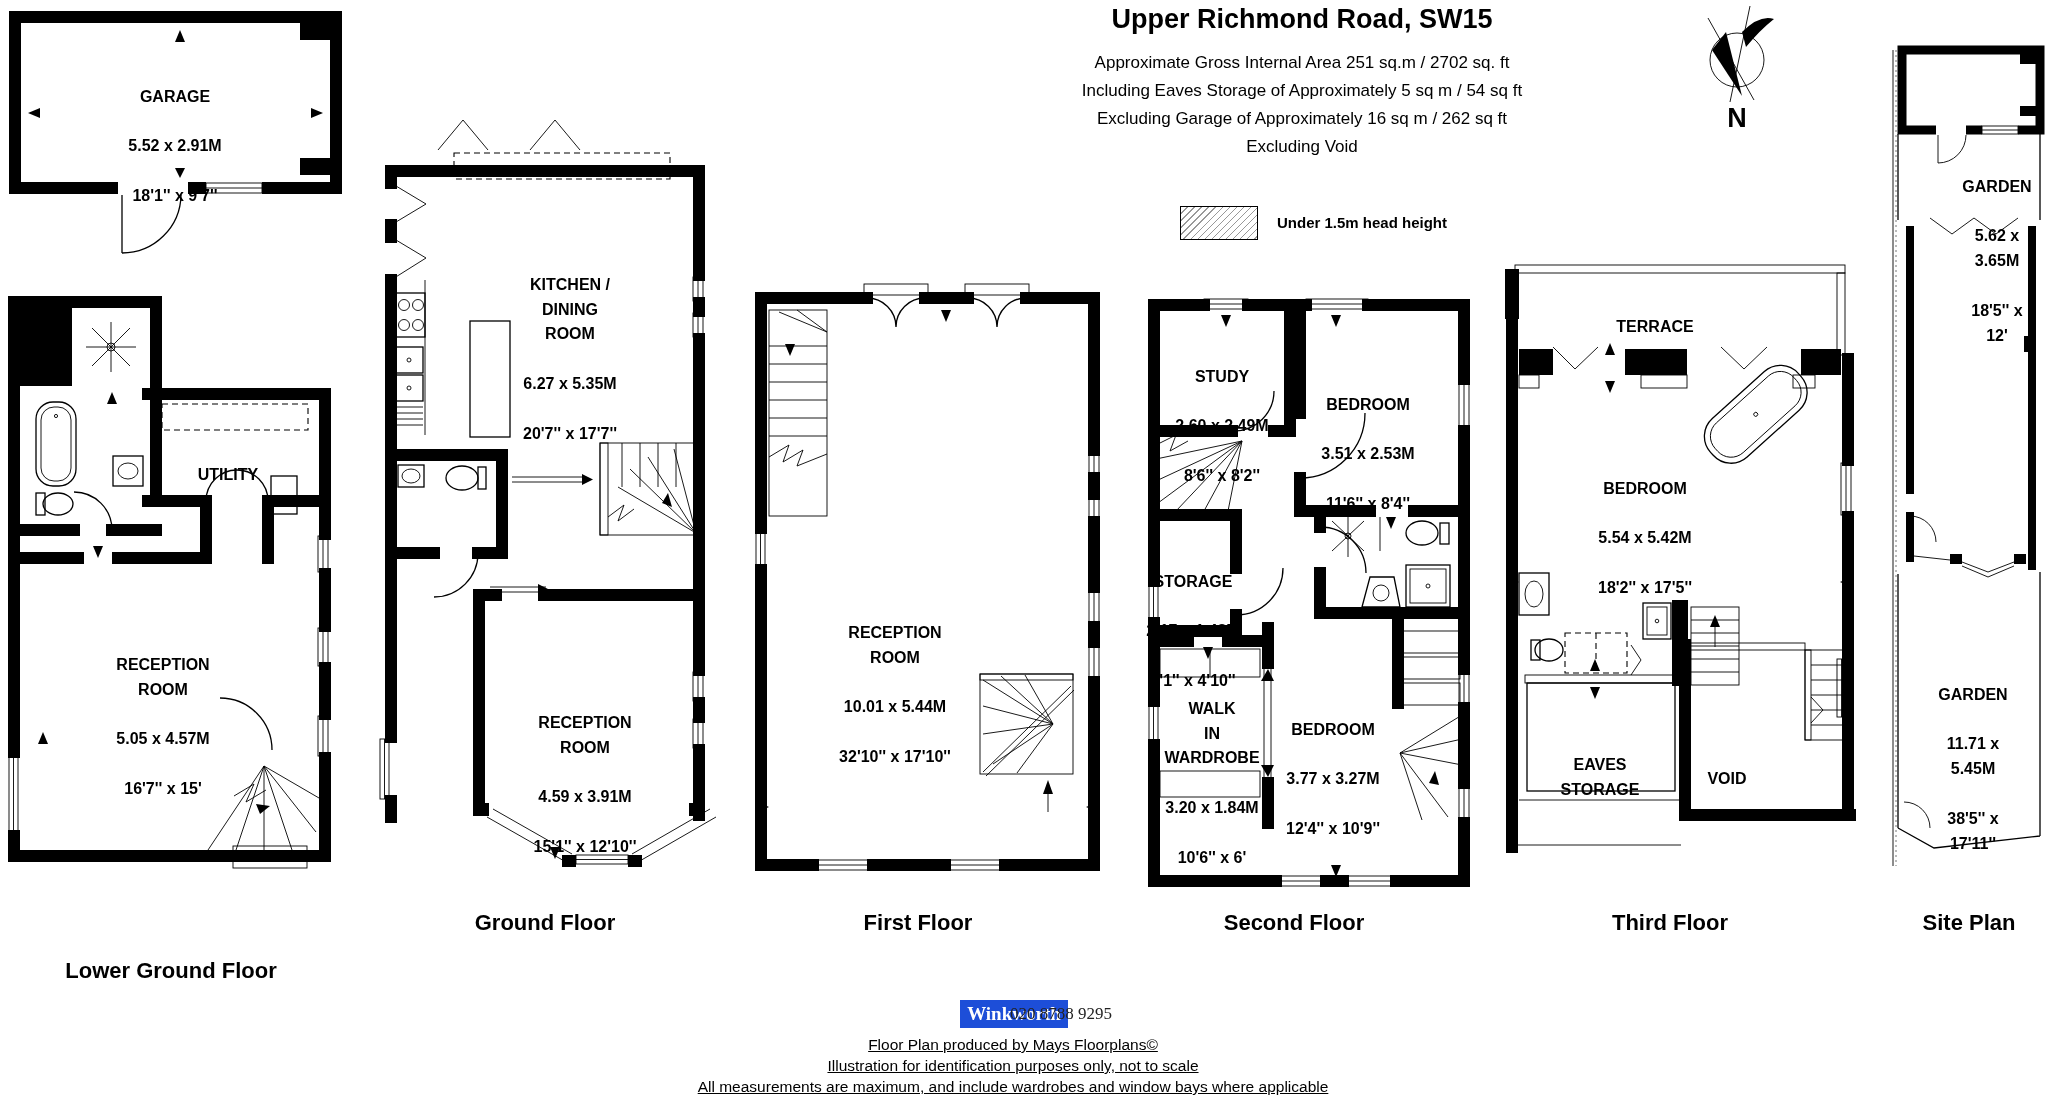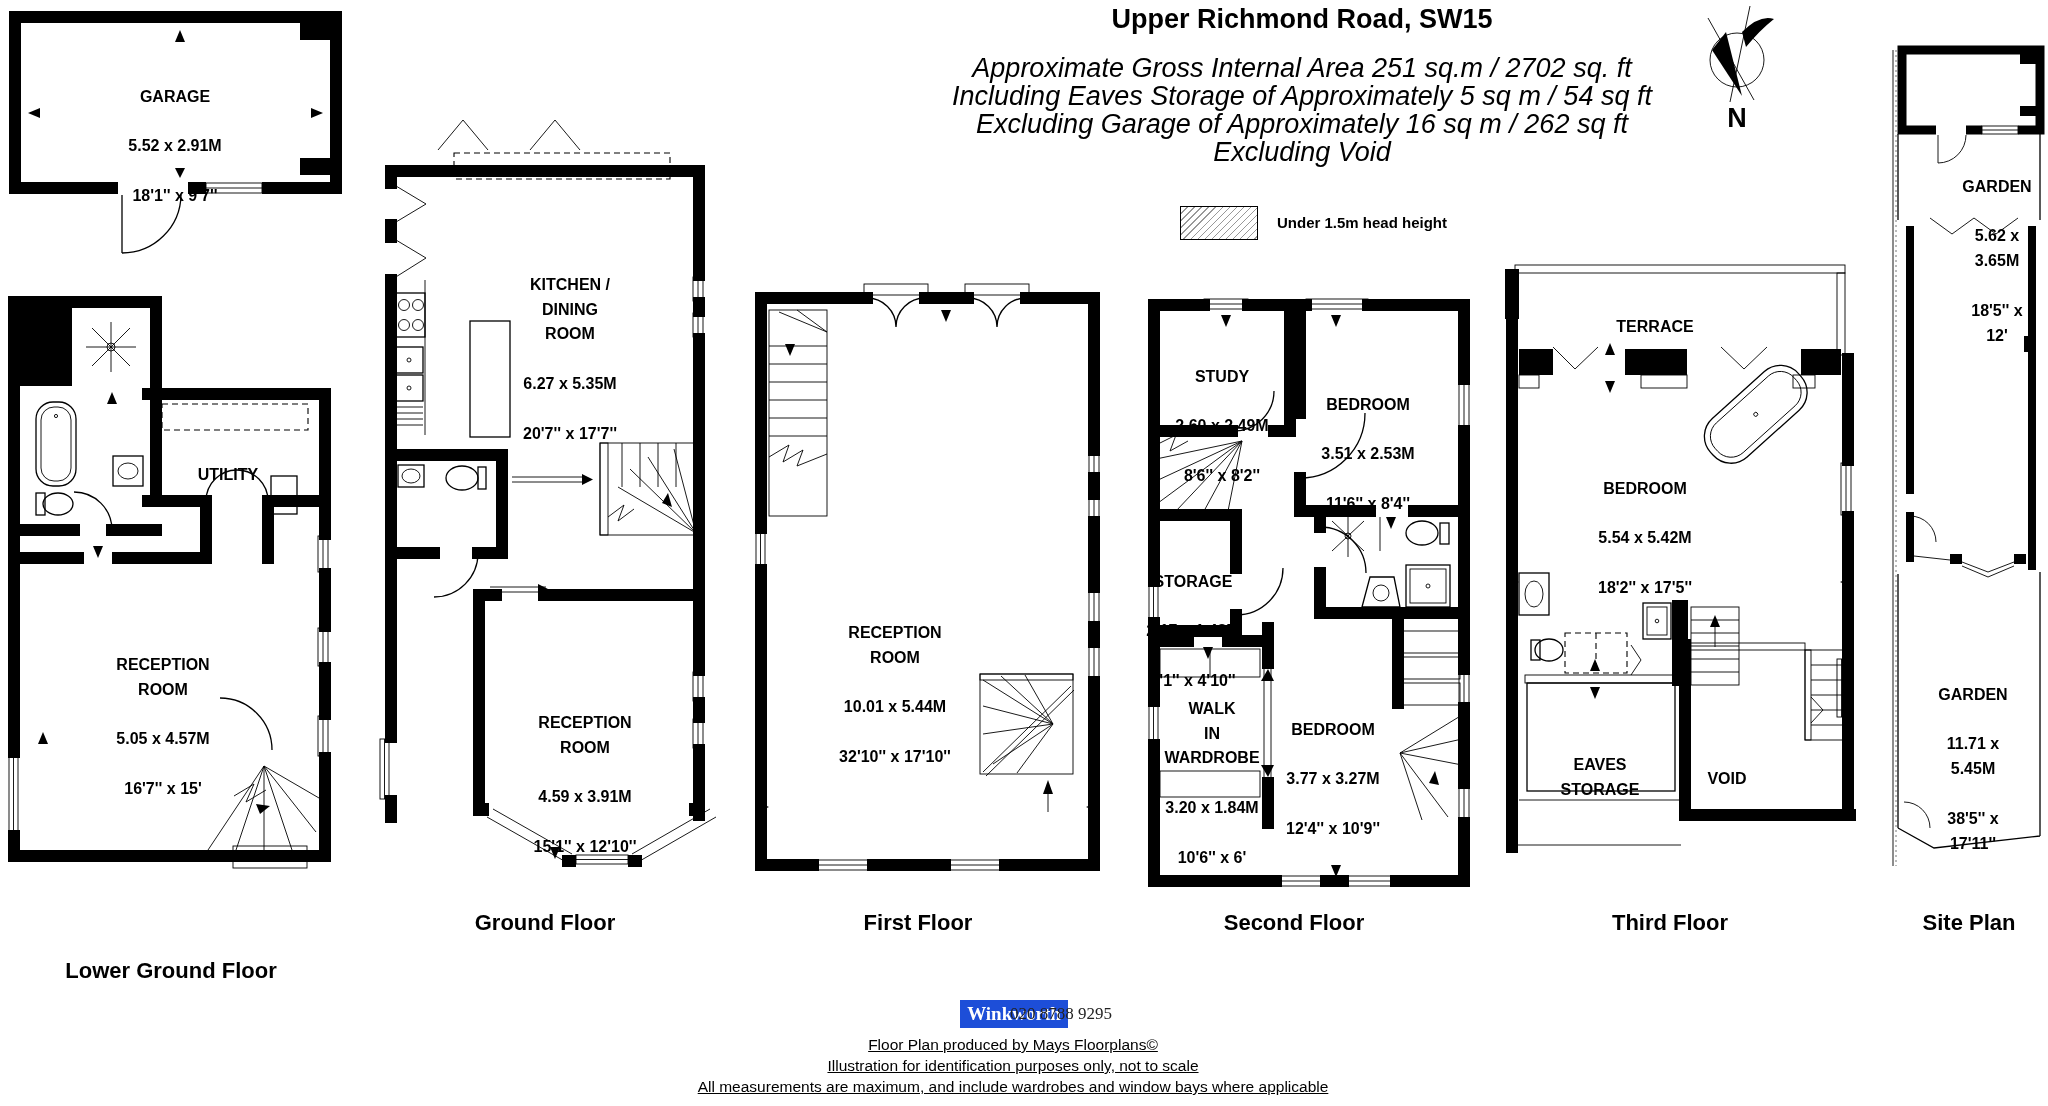--- a/index.html
+++ b/index.html
@@ -10,21 +10,21 @@
   .w12{stroke:#000;stroke-width:12;fill:none;stroke-linecap:square;}
   .w9 {stroke:#000;stroke-width:9;fill:none;stroke-linecap:square;}
   .w8 {stroke:#000;stroke-width:8;fill:none;stroke-linecap:square;}
   .t  {stroke:#000;stroke-width:1.3;fill:none;}
   .t2 {stroke:#000;stroke-width:0.9;fill:none;}
   .dsh{stroke:#000;stroke-width:1.1;fill:none;stroke-dasharray:6 4;}
   .blk{fill:#000;stroke:none;}
   .ar {fill:#000;stroke:none;}
   
   .title{position:absolute;transform:translateX(-50%);font-size:27px;font-weight:700;white-space:nowrap;}
-  .sub{position:absolute;transform:translateX(-50%);font-size:27px;white-space:nowrap;font-style:italic;}
+  .sub{position:absolute;transform:translateX(-50%);font-size:17px;white-space:nowrap;}
   .lbl{position:absolute;transform:translateX(-50%);text-align:center;font-weight:700;
        font-size:16px;line-height:1.55;white-space:pre-line;}
   .floor{position:absolute;transform:translateX(-50%);font-size:22px;font-weight:700;white-space:nowrap;}
   .legend-swatch{position:absolute;border:1px solid #000;
        background:repeating-linear-gradient(135deg,#fff,#fff 4px,#999 4px,#999 5px);}
   .legend-lbl{position:absolute;font-size:15px;font-weight:700;white-space:nowrap;}
   .north{position:absolute;transform:translateX(-50%);font-size:27px;font-weight:700;}
   .brand{position:absolute;display:flex;align-items:center;justify-content:center;
          font-family:"Liberation Serif", serif;font-weight:700;font-size:19px;color:#fff;}
   .phone{position:absolute;transform:translateX(-50%);font-family:"Liberation Serif", serif;

